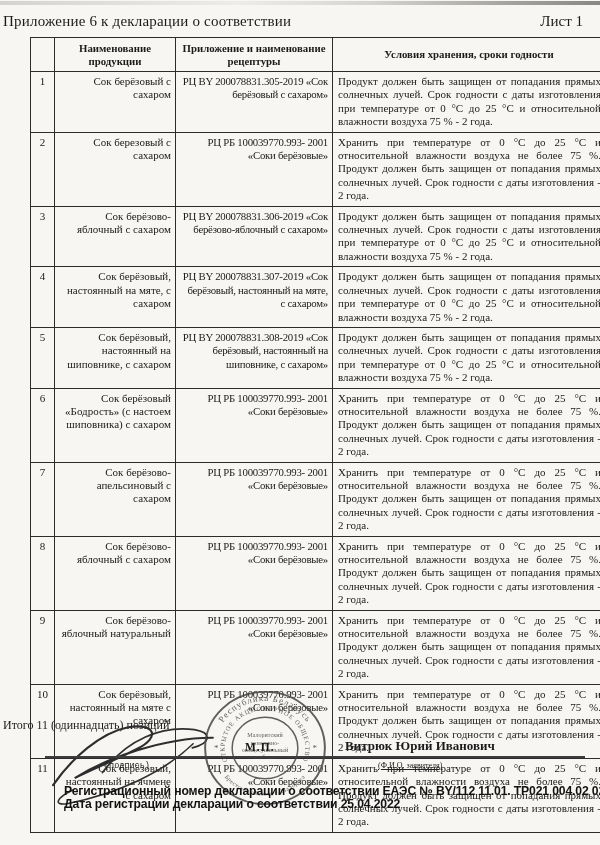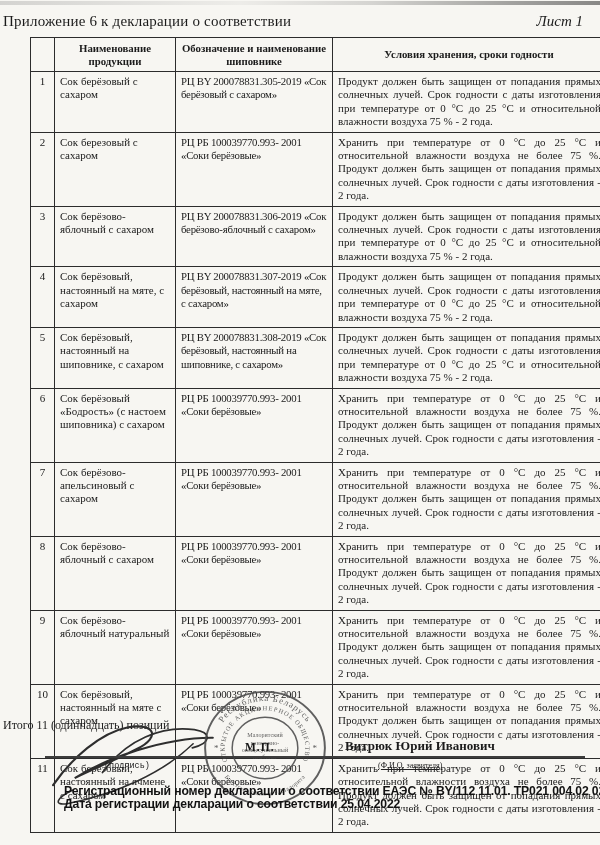--- a/index.html
+++ b/index.html
@@ -16,31 +16,32 @@
   .scan-streak {
     position: absolute; top: 1px; left: 0; width: 600px; height: 4px;
     background: linear-gradient(90deg,
       rgba(130,130,130,.30) 0%, rgba(150,150,150,.10) 40%,
       rgba(110,110,110,.25) 62%, rgba(60,60,60,.45) 85%, rgba(45,45,45,.55) 100%);
   }
   .title {
     position: absolute; left: 3px; top: 13px;
     font-size: 15px; letter-spacing: .2px; white-space: nowrap;
   }
-  .sheet-label { position: absolute; right: 17px; top: 13px; font-size: 15px; font-style: italic; }
+  .sheet-label { position: absolute; right: 17px; top: 13px; font-size: 15px; }
 
   table.decl {
     position: absolute; left: 30px; top: 37px; width: 575px;
     border-collapse: collapse; table-layout: fixed;
   }
   .decl th, .decl td {
     border: 1.6px solid #2c2c2c;
     vertical-align: top;
     font-size: 11px; line-height: 13.4px;
     padding: 3px 4px 3px 5px;
+    text-align: right;
   }
   .decl thead th {
     text-align: center; vertical-align: middle;
     font-weight: bold; font-size: 10.8px; line-height: 13px;
     height: 34px; padding: 3px 2px;
   }
   .decl tbody tr { height: 58px; }
   td.c-num  { text-align: center; padding-left: 1px; padding-right: 1px; }
   td.c-rec  { font-size: 10.8px; letter-spacing: -0.25px; margin-left: 43px; }
   td.c-store{ text-align: justify; }
@@ -83,21 +84,21 @@
   <colgroup>
     <col style="width:24px">
       <col style="width:121px">
       <col style="width:157px">
       <col style="width:273px">
   </colgroup>
   <thead>
     <tr>
       <th></th>
       <th>Наименование продукции</th>
-      <th>Обозначение и наименование шиповнике</th>
+      <th>Приложение и наименование рецептуры</th>
       <th>Условия хранения, сроки годности</th>
     </tr>
   </thead>
   <tbody>
       <tr>
     <td class="c-num">1</td>
     <td class="c-prod">Сок берёзовый с сахаром</td>
     <td class="c-rec">РЦ BY 200078831.305-2019 «Сок берёзовый с сахаром»</td>
     <td class="c-store">Продукт должен быть защищен от попадания прямых солнечных лучей. Срок годности с даты изготовления при температуре от 0 °С до 25 °С и относительной влажности воздуха 75 % - 2 года.</td>
   </tr>

